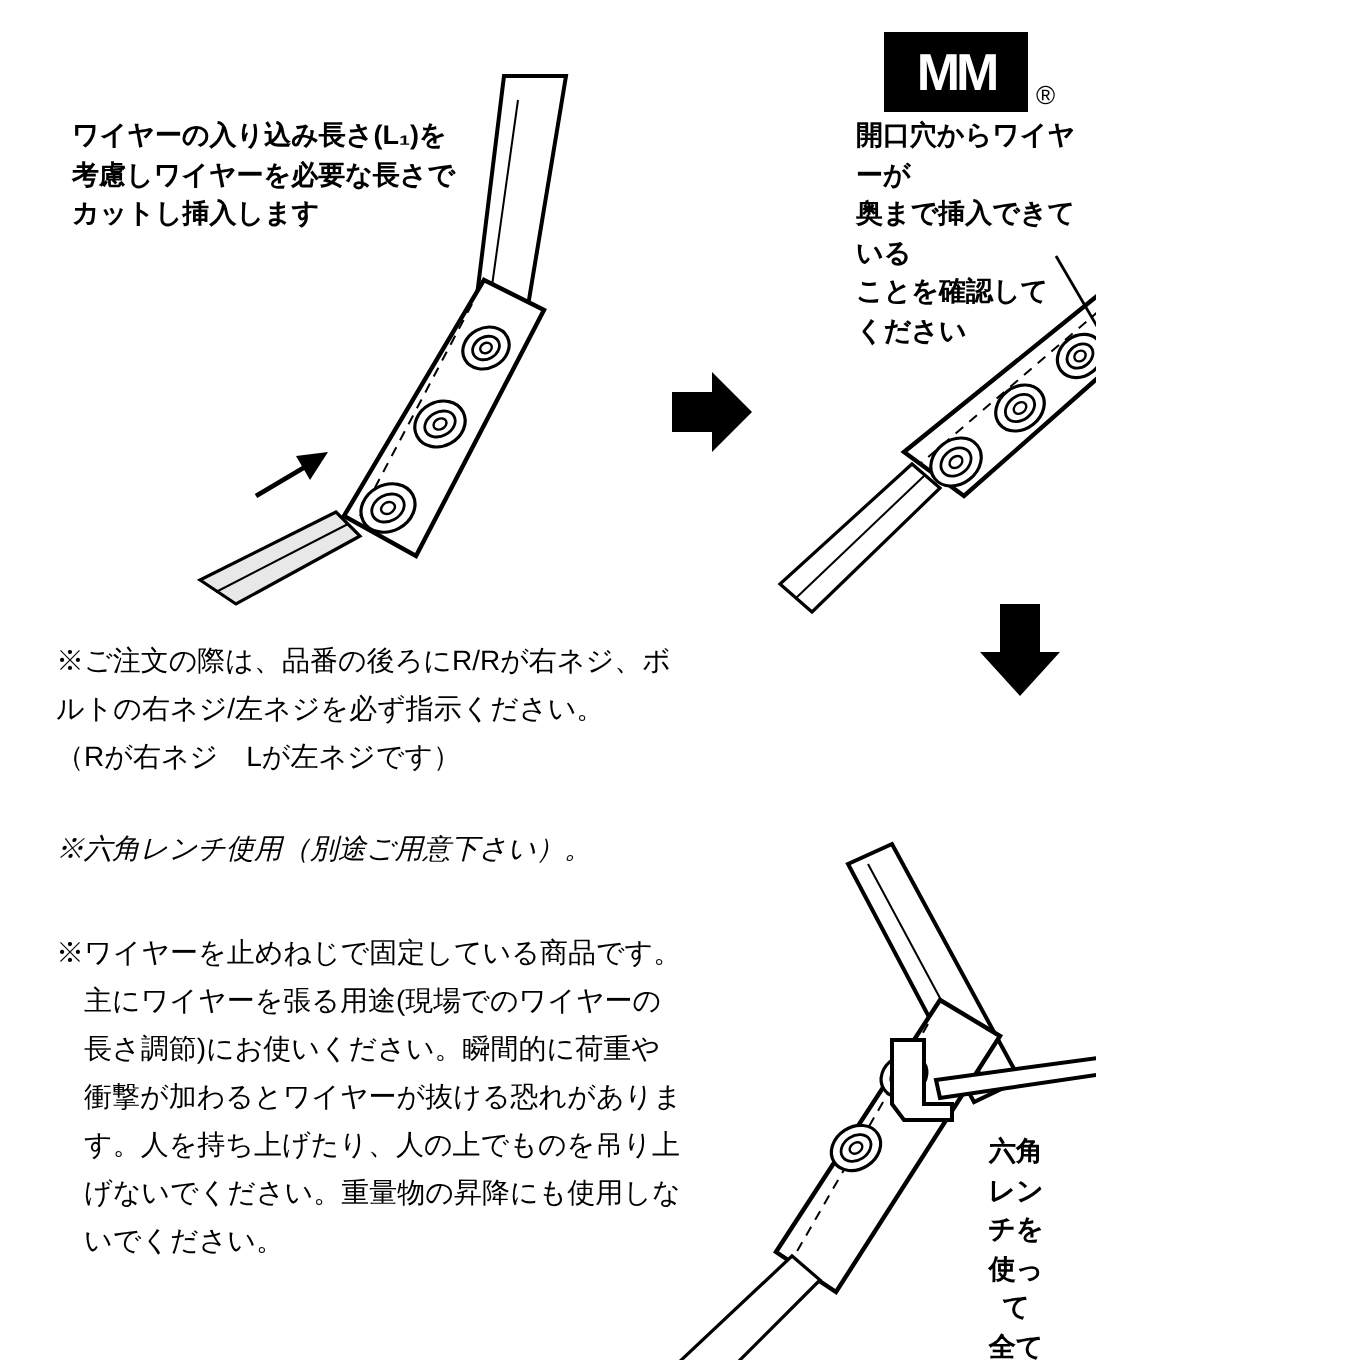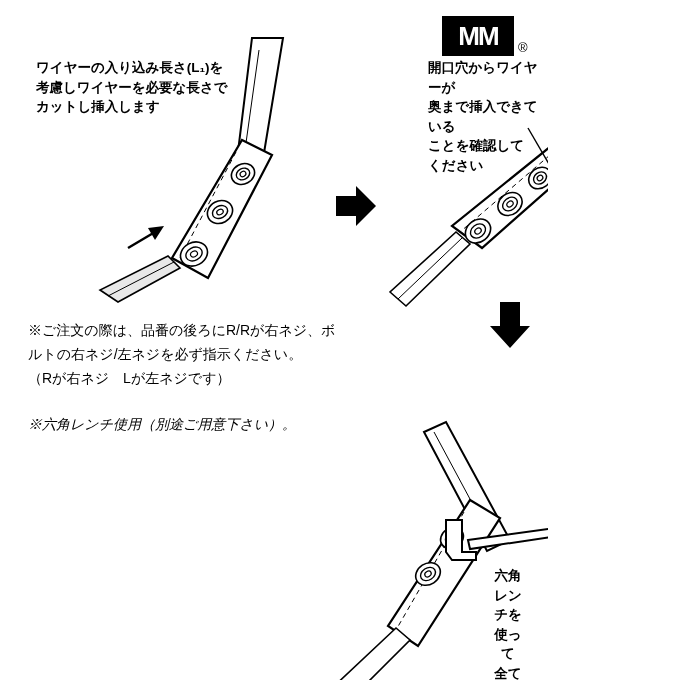--- a/index.html
+++ b/index.html
@@ -202,14 +202,21 @@
 考慮しワイヤーを必要な長さで
 カットし挿入します</div>
   <div class="caption" id="caption-3">六角レンチを使って
 全ての止めネジを
 しっかりと締め付けてください</div>
 
   <div class="note" id="note-1">※ご注文の際は、品番の後ろにR/Rが右ネジ、ボ
 ルトの右ネジ/左ネジを必ず指示ください。
 （Rが右ネジ　Lが左ネジです）</div>
   <div class="note" id="note-2">※六角レンチ使用（別途ご用意下さい）。</div>
+  <div class="note" id="note-3">※ワイヤーを止めねじで固定している商品です。
+　主にワイヤーを張る用途(現場でのワイヤーの
+　長さ調節)にお使いください。瞬間的に荷重や
+　衝撃が加わるとワイヤーが抜ける恐れがありま
+　す。人を持ち上げたり、人の上でものを吊り上
+　げないでください。重量物の昇降にも使用しな
+　いでください。</div>
 
 </div>
 
 </body></html>

